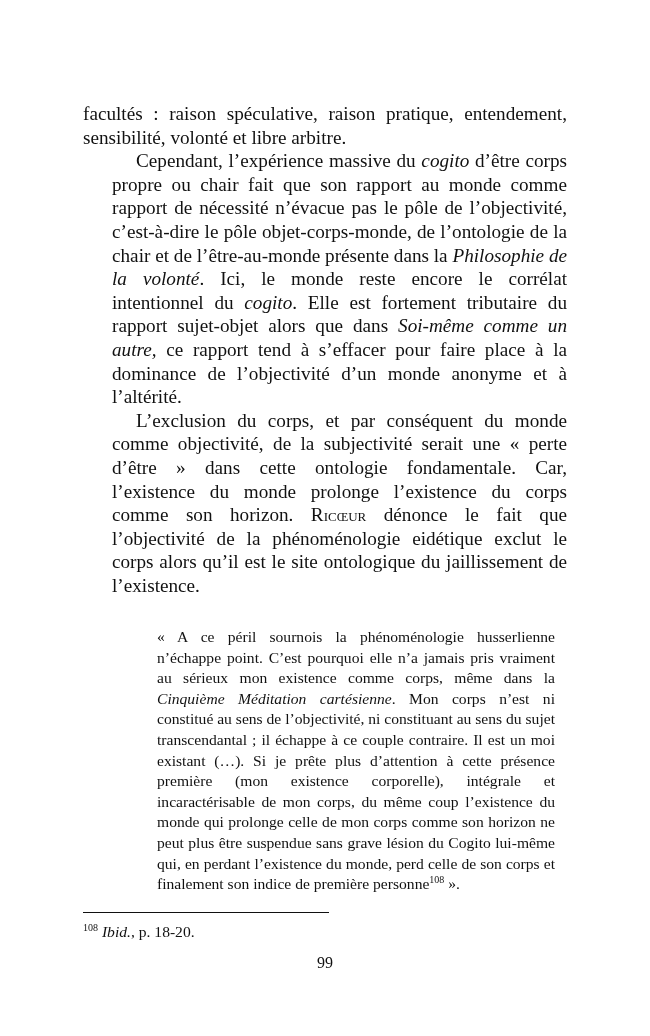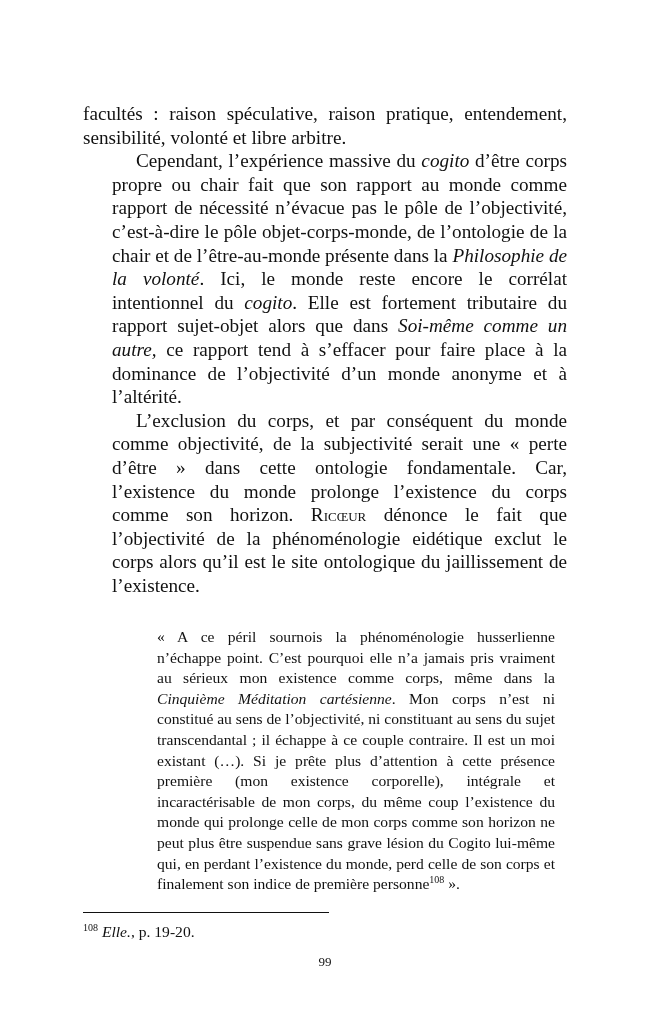--- a/index.html
+++ b/index.html
@@ -21,21 +21,21 @@
   .quote p { margin: 12px; }
   sup { font-size: 10px; line-height: 0; vertical-align: super; }
   .rule { position: absolute; left: 83px; top: 894px; width: 246px; height: 1px; background: #111; }
   .footnote {
     position: absolute; left: 83px; top: 904px;
     font-family: "Liberation Serif", serif; font-size: 15.6px; line-height: 20px;
   }
   .footnote sup { font-size: 10px; }
   .page-number {
     position: absolute; left: 0; width: 650px; top: 936px; text-align: center;
-    font-family: "Liberation Serif", serif; font-size: 13px;
+    font-family: "Liberation Serif", serif; font-size: 16px;
   }
   i { font-style: italic; }
 </style>
 </head>
 <body>
 
 <div class="page">
 
   <div class="body-text">
     <p><span>facultés : raison spéculative, raison pratique, entendement, sensibilité, volonté et libre arbitre.</span></p>
@@ -43,17 +43,17 @@
     <p class="indent"><span>L’exclusion du corps, et par conséquent du monde comme objectivité, de la subjectivité serait une « perte d’être » dans cette ontologie fondamentale. Car, l’existence du monde prolonge l’existence du corps comme son horizon. </span><span class="sc">Ricœur</span><span> dénonce le fait que l’objectivité de la phénoménologie eidétique exclut le corps alors qu’il est le site ontologique du jaillissement de l’existence.</span></p>
   </div>
 
   <div class="quote">
     <p><span>« A ce péril sournois la phénoménologie husserlienne n’échappe point. C’est pourquoi elle n’a jamais pris vraiment au sérieux mon existence comme corps, même dans la </span><i>Cinquième Méditation cartésienne</i><span>. Mon corps n’est ni constitué au sens de l’objectivité, ni constituant au sens du sujet transcendantal ; il échappe à ce couple contraire. Il est un moi existant (…). Si je prête plus d’attention à cette présence première (mon existence corporelle), intégrale et incaractérisable de mon corps, du même coup l’existence du monde qui prolonge celle de mon corps comme son horizon ne peut plus être suspendue sans grave lésion du Cogito lui-même qui, en perdant l’existence du monde, perd celle de son corps et finalement son indice de première personne</span><sup>108</sup><span> ».</span></p>
   </div>
 
   <div class="rule"></div>
 
   <div class="footnote">
-    <sup>108</sup> <i>Elle.</i><span>, p. 19-20.</span>
+    <sup>108</sup> <i>Ibid.</i><span>, p. 18-20.</span>
   </div>
 
   <div class="page-number">99</div>
 </div>
 
 </body></html>

